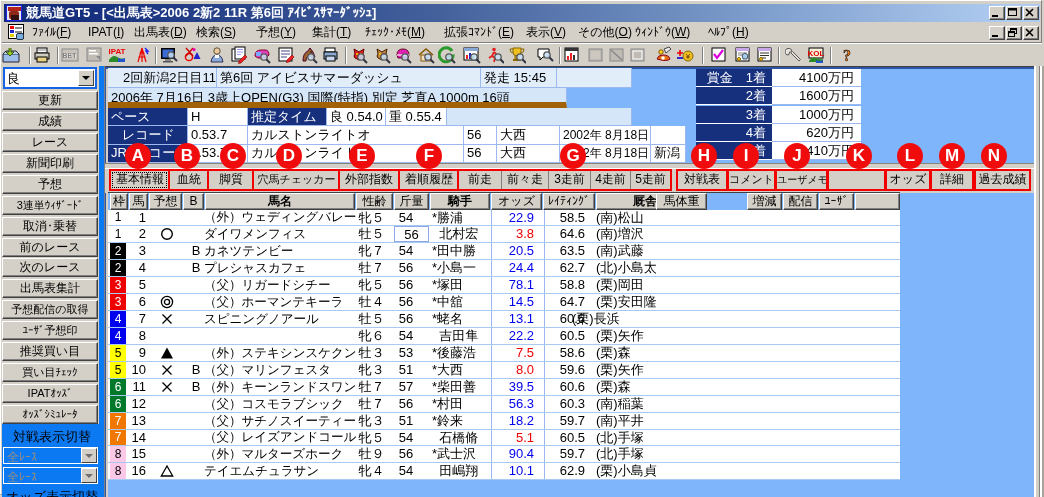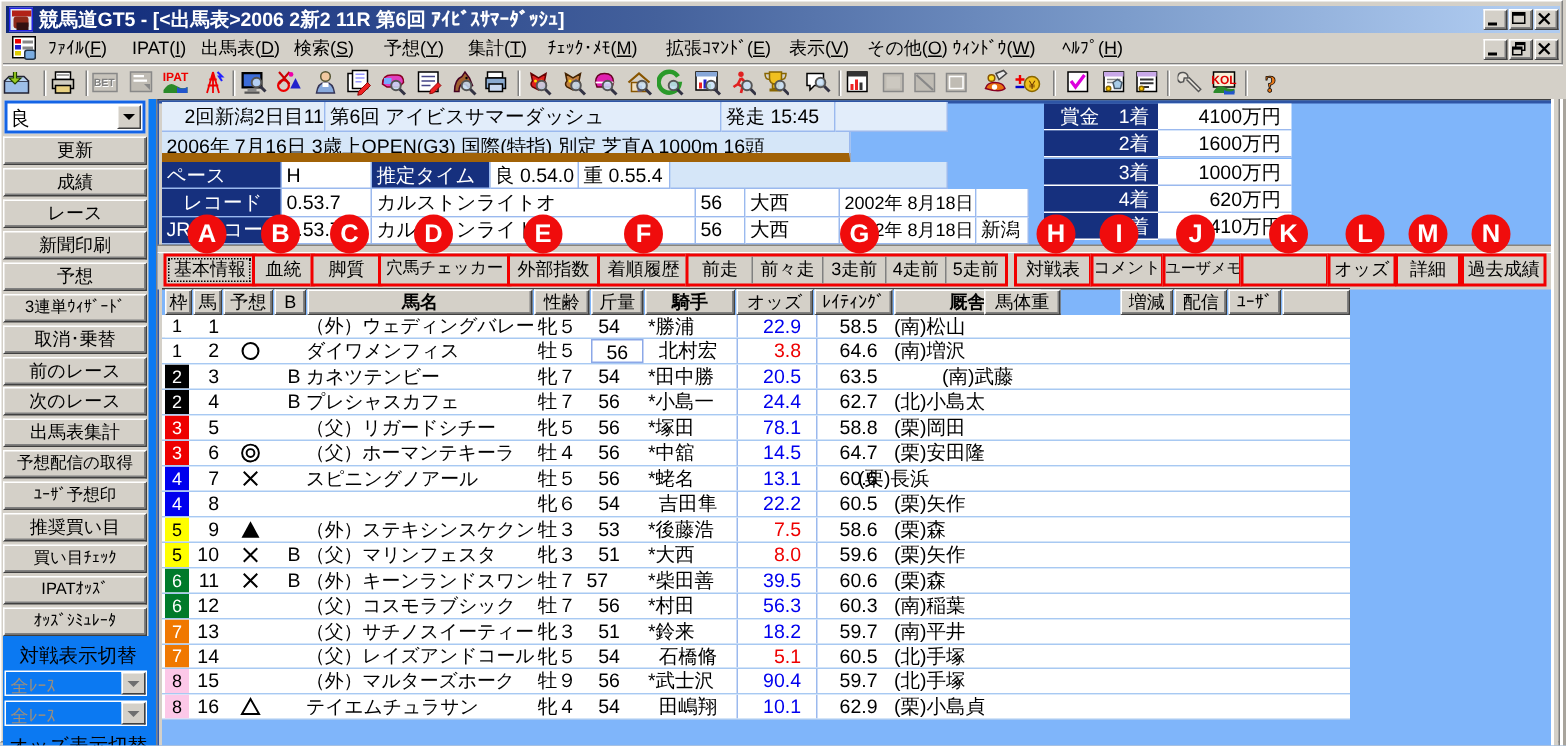--- a/index.html
+++ b/index.html
@@ -587,21 +587,21 @@
 <div class="row" style="top:243px;height:17px;">
     <div class="waku" style="background:#000;color:#fff;height:16px;line-height:16px;">2</div>
     <div class="rc" style="left:21px;width:17px;text-align:right;line-height:16px;">3</div>
     <div class="rc" style="left:80px;width:16px;text-align:center;line-height:16px;">B</div>
     <div class="rc" style="left:96px;width:152px;line-height:16px;font-size:12.6px;letter-spacing:-0.1px;">カネツテンビー</div>
     <div class="rc" style="left:246px;width:35px;text-align:center;line-height:16px;">牝７</div>
     <div class="rc" style="left:283px;width:30px;text-align:center;line-height:16px;">54</div>
     <div class="rc" style="left:324px;width:58px;line-height:16px;">*田中勝</div>
     <div class="rc" style="left:383px;width:43px;text-align:right;color:#0000EE;border-left:1px solid #9BB9EE;line-height:16px;">20.5</div>
     <div class="rc" style="left:436px;width:41px;text-align:right;border-left:1px solid #9BB9EE;line-height:16px;">63.5</div>
-    <div class="rc" style="left:488px;width:110px;line-height:16px;margin-left:32px;">(南)武藤</div>
+    <div class="rc" style="left:488px;width:110px;line-height:16px;">(南)武藤</div>
   </div>
 <div class="row" style="top:260px;height:17px;">
     <div class="waku" style="background:#000;color:#fff;height:16px;line-height:16px;">2</div>
     <div class="rc" style="left:21px;width:17px;text-align:right;line-height:16px;">4</div>
     <div class="rc" style="left:80px;width:16px;text-align:center;line-height:16px;">B</div>
     <div class="rc" style="left:96px;width:152px;line-height:16px;font-size:12.6px;letter-spacing:-0.1px;">プレシャスカフェ</div>
     <div class="rc" style="left:246px;width:35px;text-align:center;line-height:16px;">牡７</div>
     <div class="rc" style="left:283px;width:30px;text-align:center;line-height:16px;">56</div>
     <div class="rc" style="left:324px;width:58px;line-height:16px;">*小島一</div>
     <div class="rc" style="left:383px;width:43px;text-align:right;color:#0000EE;border-left:1px solid #9BB9EE;line-height:16px;">24.4</div>
@@ -699,21 +699,21 @@
     <div class="waku" style="background:#007A2A;color:#fff;height:16px;line-height:16px;">6</div>
     <div class="rc" style="left:21px;width:17px;text-align:right;line-height:16px;">11</div>
     <div class="rc" style="left:52px;width:14px;top:1px;">
       <svg width="14" height="14">
         <path d="M2.5 2.5 L11.5 11.5 M11.5 2.5 L2.5 11.5" stroke="#000" stroke-width="1.3"></path>
       </svg>
     </div>
     <div class="rc" style="left:80px;width:16px;text-align:center;line-height:16px;">B</div>
     <div class="rc" style="left:96px;width:152px;line-height:16px;font-size:12.6px;letter-spacing:-0.1px;">（外）キーンランドスワン</div>
     <div class="rc" style="left:246px;width:35px;text-align:center;line-height:16px;">牡７</div>
-    <div class="rc" style="left:283px;width:30px;line-height:16px;">57</div>
+    <div class="rc" style="left:283px;width:30px;text-align:center;line-height:16px;">57</div>
     <div class="rc" style="left:324px;width:58px;line-height:16px;">*柴田善</div>
     <div class="rc" style="left:383px;width:43px;text-align:right;color:#0000EE;border-left:1px solid #9BB9EE;line-height:16px;">39.5</div>
     <div class="rc" style="left:436px;width:41px;text-align:right;border-left:1px solid #9BB9EE;line-height:16px;">60.6</div>
     <div class="rc" style="left:488px;width:110px;line-height:16px;">(栗)森</div>
   </div>
 <div class="row" style="top:396px;height:17px;">
     <div class="waku" style="background:#007A2A;color:#fff;height:16px;line-height:16px;">6</div>
     <div class="rc" style="left:21px;width:17px;text-align:right;line-height:16px;">12</div>
     <div class="rc" style="left:96px;width:152px;line-height:16px;font-size:12.6px;letter-spacing:-0.1px;">（父）コスモラブシック</div>
     <div class="rc" style="left:246px;width:35px;text-align:center;line-height:16px;">牡７</div>

